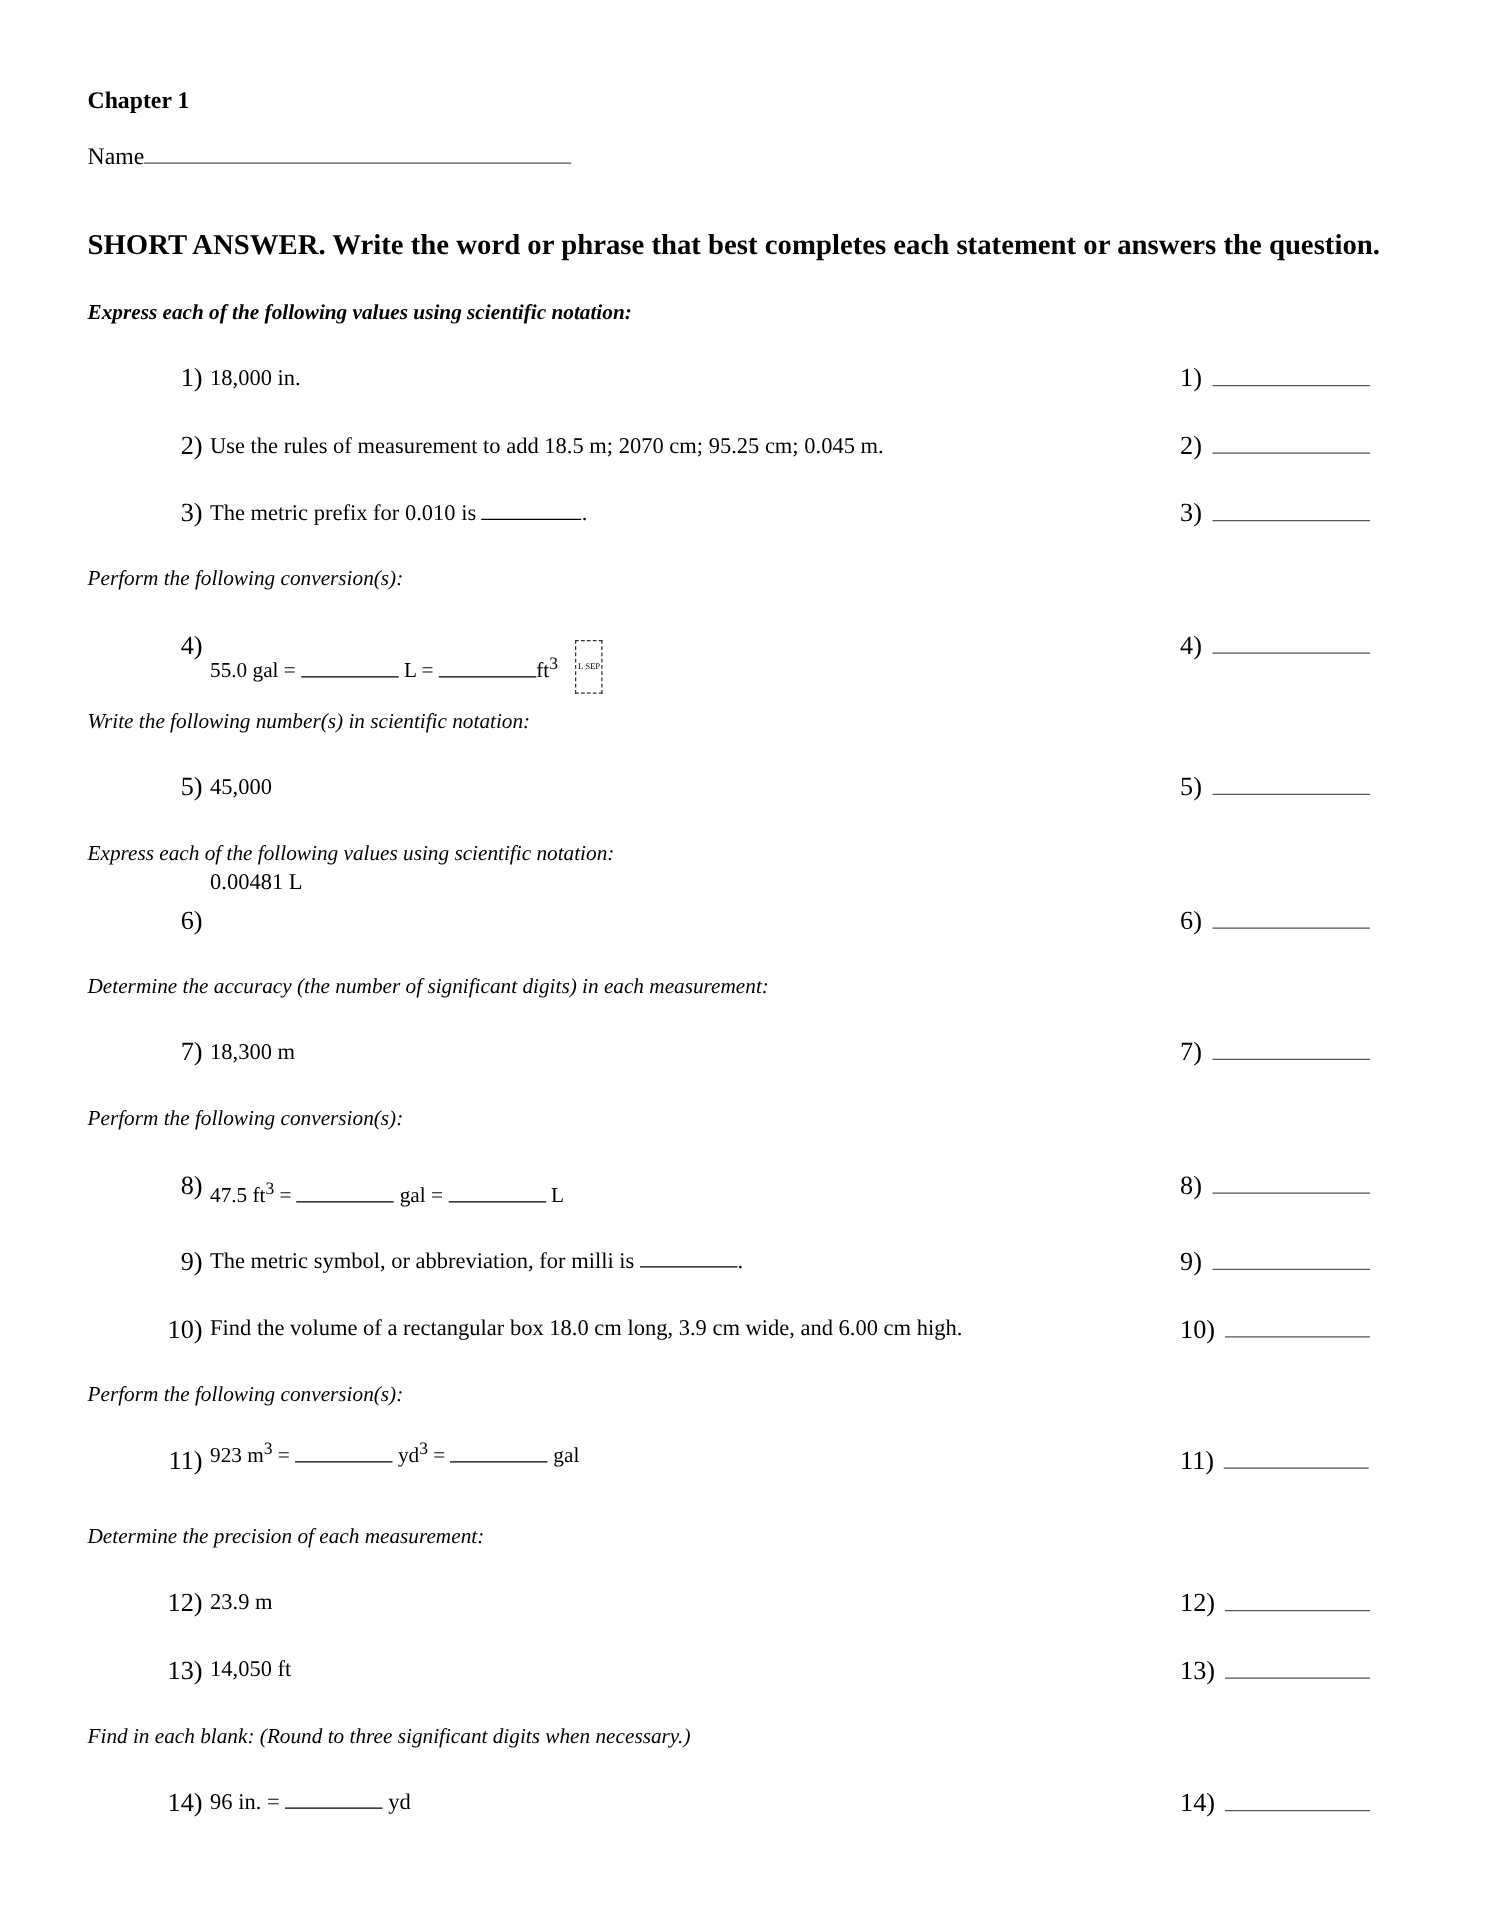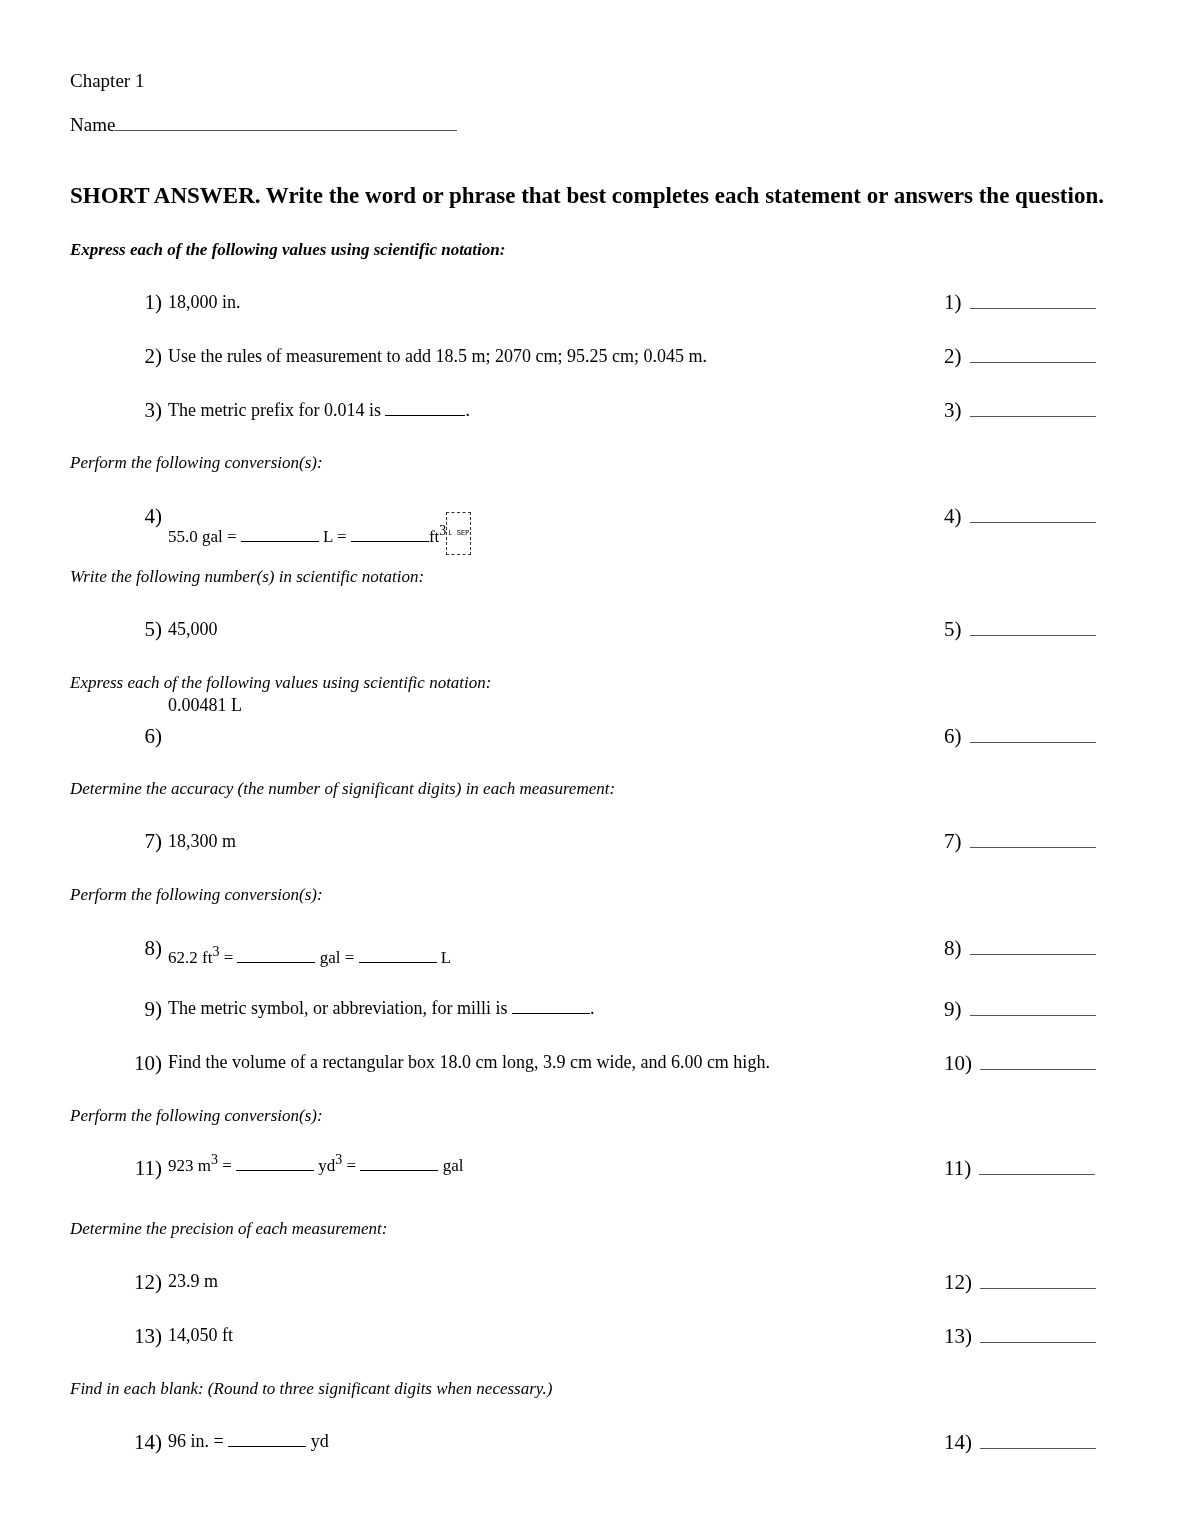--- a/index.html
+++ b/index.html
@@ -1,33 +1,33 @@
 <!DOCTYPE html>
 <html><head>
 <meta charset="utf-8">
 <style>
   html, body { margin: 0; padding: 0; background: #ffffff; }
   body { width: 1190px; height: 1540px; position: relative; overflow: hidden;
          font-family: "Liberation Serif", "DejaVu Serif", serif; color: #000; }
   .abs { position: absolute; white-space: nowrap; }
-  .chapter { left: 70px; top: 70px; font-size: 19px; font-weight: normal; }
+  .chapter { left: 70px; top: 70px; font-size: 19px; font-weight: bold; }
   .name { left: 70px; top: 114px; font-size: 19px; }
   .name .line { display: inline-block; width: 342px; border-bottom: 1.5px solid #555; height: 16px; vertical-align: baseline; }
   .heading { left: 70px; top: 182px; font-size: 23px; font-weight: bold; line-height: 27px; width: 1060px; white-space: normal; }
   .instr { left: 70px; font-size: 17px; font-style: italic; }
   .instr.bold { font-weight: bold; }
   .qnum-left { position: absolute; text-align: right; width: 60px; left: 102px; font-size: 21px; }
   .qtext { position: absolute; left: 168px; font-size: 18px; }
   .ans { position: absolute; font-size: 21px; }
   .ans .bl { display: inline-block; width: 126px; border-bottom: 1.5px solid #555; margin-left: 8px; vertical-align: baseline; height: 2px; }
   .blank { display: inline-block; border-bottom: 1.2px solid #000; height: 14px; vertical-align: baseline; }
   .b78 { width: 78px; }
   .b80 { width: 80px; }
   sup { font-size: 14px; }
-  .sep { display: inline-block; font-size: 7px; border: 1px dashed #333; padding: 17px 1px; line-height: 7px; vertical-align: super; margin-left: 0; font-family: Liberation Mono, monospace; }
+  .sep { display: inline-block; font-size: 7px; border: 1px dashed #333; padding: 17px 1px; line-height: 7px; vertical-align: super; margin-left: 14px; font-family: Liberation Serif, serif; }
 </style>
 </head>
 <body>
 
 <div class="abs chapter">Chapter 1</div>
 <div class="abs name"><span>Name</span><span class="line"></span></div>
 <div class="abs heading">SHORT ANSWER.   Write the word or phrase that best completes each statement or answers the question.</div>
 
 <div class="abs instr bold" style="top:240px">Express each of the following values using scientific notation:</div>
 
@@ -38,21 +38,21 @@
 </div>
 
 <div>
   <span class="qnum-left" style="top:344px">2)</span>
   <span class="qtext" style="top:346px">Use the rules of measurement to add 18.5 m; 2070 cm; 95.25 cm; 0.045 m.</span>
   <span class="ans" style="left:944px;top:344px"><span>2)</span><span class="bl"></span></span>
 </div>
 
 <div>
   <span class="qnum-left" style="top:398px">3)</span>
-  <span class="qtext" style="top:400px"><span>The metric prefix for 0.014 is</span> <span class="blank b80"></span><span>.</span></span>
+  <span class="qtext" style="top:400px"><span>The metric prefix for 0.010 is</span> <span class="blank b80"></span><span>.</span></span>
   <span class="ans" style="left:944px;top:398px"><span>3)</span><span class="bl"></span></span>
 </div>
 
 <div class="abs instr" style="top:453px">Perform the following conversion(s):</div>
 
 <div>
   <span class="qnum-left" style="top:504px">4)</span>
   <span class="qtext" style="top:512px;font-size:17px"><span>55.0 gal =</span> <span class="blank b78"></span> <span>L =</span> <span class="blank b78"></span><span>ft</span><sup>3</sup><span class="sep">L SEP</span></span>
   <span class="ans" style="left:944px;top:504px"><span>4)</span><span class="bl"></span></span>
 </div>
@@ -78,21 +78,21 @@
 <div>
   <span class="qnum-left" style="top:829px">7)</span>
   <span class="qtext" style="top:831px">18,300 m</span>
   <span class="ans" style="left:944px;top:829px"><span>7)</span><span class="bl"></span></span>
 </div>
 
 <div class="abs instr" style="top:885px">Perform the following conversion(s):</div>
 
 <div>
   <span class="qnum-left" style="top:936px">8)</span>
-  <span class="qtext" style="top:944px;font-size:17px"><span>62.2 ft</span><sup>3</sup> <span>=</span> <span class="blank b78"></span> <span>gal =</span> <span class="blank b78"></span> <span>L</span></span>
+  <span class="qtext" style="top:944px;font-size:17px"><span>47.5 ft</span><sup>3</sup> <span>=</span> <span class="blank b78"></span> <span>gal =</span> <span class="blank b78"></span> <span>L</span></span>
   <span class="ans" style="left:944px;top:936px"><span>8)</span><span class="bl"></span></span>
 </div>
 
 <div>
   <span class="qnum-left" style="top:997px">9)</span>
   <span class="qtext" style="top:998px"><span>The metric symbol, or abbreviation, for milli is</span> <span class="blank b78"></span><span>.</span></span>
   <span class="ans" style="left:944px;top:997px"><span>9)</span><span class="bl"></span></span>
 </div>
 
 <div>

